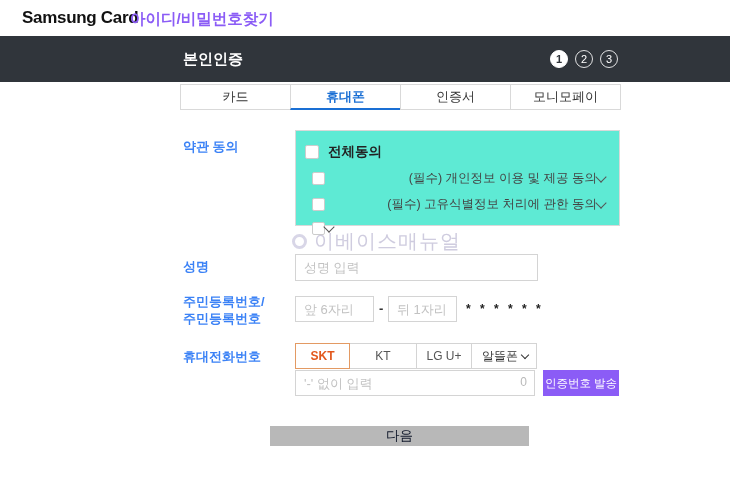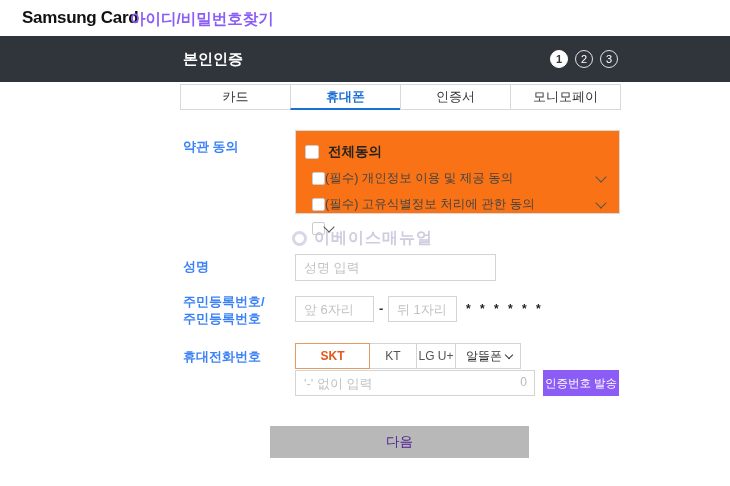--- a/index.html
+++ b/index.html
@@ -23,65 +23,65 @@
   .tabs { position:absolute; left:180px; top:84px; width:441px; height:26px; display:flex; }
   .tab { flex:1; margin-left:-1px; border:1px solid #d9d9d9; background:#fff; color:#333;
     font-size:13px; display:flex; align-items:center; justify-content:center; cursor:pointer; }
   .tab:first-child { margin-left:0; }
   .tab.active { color:#1a6fd4; font-weight:700; border-bottom:2px solid #1a6fd4; }
 
   
   .form-label { position:absolute; left:183px; font-size:13px; font-weight:700; color:#3b82f6; }
 
   
-  .terms-box { position:absolute; left:295px; top:130px; width:325px; height:84px; border:1px solid #d9d9d9; background:#f97316; }
+  .terms-box { position:absolute; left:295px; top:130px; width:325px; height:96px; border:1px solid #d9d9d9; background:#5eead4;text-align:right; }
   .terms-all { display:flex; align-items:center; gap:9px; padding:12px 0 0 9px; }
   .terms-all .cb { width:14px; height:14px; }
   .terms-all-label { font-size:13.5px; font-weight:700; color:#222; }
   .terms-item { display:flex; align-items:center; gap:0; padding:9px 14px 0 16px; }
   .terms-item-label { font-size:12.5px; color:#444; flex:1; }
   .cb { width:13px; height:13px; border:1px solid #ccc; border-radius:2px; background:#fff; flex:0 0 auto; cursor:pointer; }
   .chev { width:8px; height:8px; border-right:1.5px solid #555; border-bottom:1.5px solid #555; transform:rotate(45deg); margin-top:-4px; cursor:pointer; flex:0 0 auto; }
 
   
   .watermark { position:absolute; left:292px; top:228px; display:flex; align-items:center; gap:7px; opacity:0.85; pointer-events:none; }
   .wm-circle { width:15px; height:15px; border:3px solid #d2cfe3; border-radius:50%; }
-  .wm-text { font-size:16px; font-weight:700; color:#c7c4da; letter-spacing:1px;text-align:center; }
+  .wm-text { font-size:20px; font-weight:400; color:#c7c4da; letter-spacing:1px;text-align:center; }
 
   
   .text-input { border:1px solid #d4d4d4; background:#fff; font-size:13px; color:#333; padding:0 8px;
     font-family:"Liberation Sans","DejaVu Sans",sans-serif; }
   .text-input::placeholder { color:#c2c2c2; }
-  .name-input { position:absolute; left:295px; top:254px; width:201px; height:27px; }
+  .name-input { position:absolute; left:295px; top:254px; width:243px; height:27px; }
   .rrn-front { position:absolute; left:295px; top:296px; width:79px; height:26px; }
   .rrn-sep { position:absolute; left:379px; top:301px; font-size:13px; color:#333; font-weight:700; }
   .rrn-back { position:absolute; left:388px; top:296px; width:69px; height:26px; }
   .rrn-mask { position:absolute; left:466px; top:302px; font-size:12px; font-weight:700; color:#222; letter-spacing:3px; }
 
   
   .carriers { position:absolute; left:295px; top:343px; display:flex; height:26px; }
   .carrier-btn { margin-left:-1px; border:1px solid #d4d4d4; background:#fff; color:#555; font-size:12px;
     display:flex; align-items:center; justify-content:center; cursor:pointer; }
   .carrier-btn:first-child { margin-left:0; }
-  .carrier-skt { width:75px; } .carrier-kt { width:48px; } .carrier-lgu { width:40px;text-align:center; }
+  .carrier-skt { width:55px; } .carrier-kt { width:68px; } .carrier-lgu { width:56px;text-align:center; }
   .carrier-btn.selected { border:1px solid #e39a63; color:#e2581d; font-weight:700; z-index:2; }
   .mvno-select { margin-left:-1px; width:66px; border:1px solid #d4d4d4; background:#fff; color:#333; font-size:12px;
     display:flex; align-items:center; justify-content:space-between; padding:0 8px 0 10px; cursor:pointer; }
   .mvno-select .chev { width:6px; height:6px; border-color:#333; margin-top:-3px; }
 
   
   .phone-input-wrap { position:absolute; left:295px; top:370px; width:240px; height:26px; }
   .phone-input { width:100%; height:100%; }
   .char-count { position:absolute; right:8px; top:5px; font-size:12px; color:#b9b9b9; }
   .send-btn { position:absolute; left:543px; top:370px; width:76px; height:26px; background:#8b5cf6; border:none;
     color:#fff; font-size:11.5px; cursor:pointer; font-family:"Liberation Sans","DejaVu Sans",sans-serif; }
 
   
-  .next-btn { position:absolute; left:270px; top:426px; width:259px; height:32px; background:#b8b8b8; border:none;
-    color:#4c1d95; font-size:13.5px; cursor:default; font-family:"Liberation Sans","DejaVu Sans",sans-serif; }
+  .next-btn { position:absolute; left:270px; top:426px; width:259px; height:20px; background:#b8b8b8; border:none;
+    color:#0f172a; font-size:13.5px; cursor:default; font-family:"Liberation Sans","DejaVu Sans",sans-serif; }
 </style>
 </head>
 <body>
 
 <div class="page">
 
   <div class="top-header">
     <div class="brand">Samsung Card</div>
     <div class="page-title">아이디/비밀번호찾기</div>
   </div>

